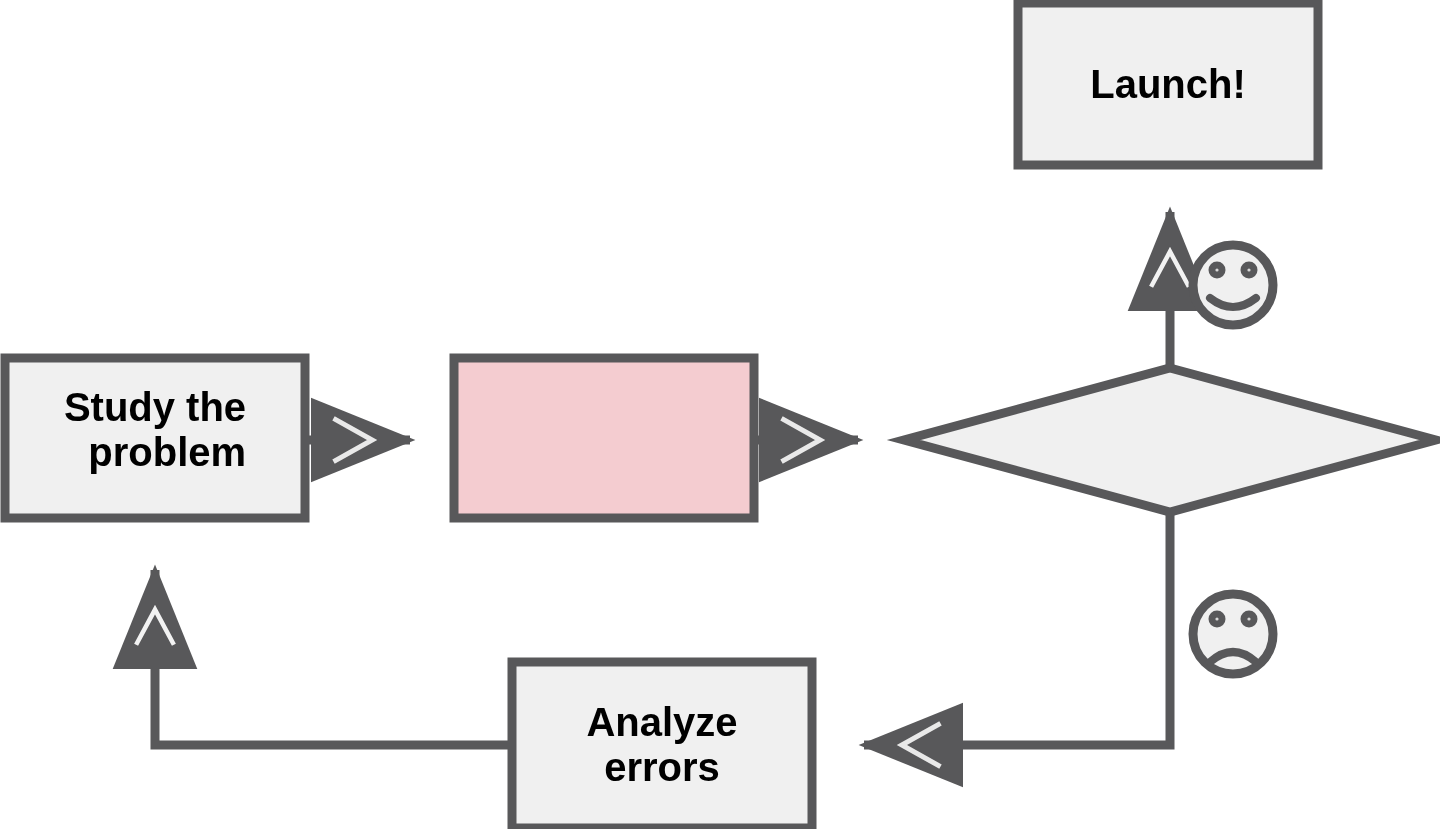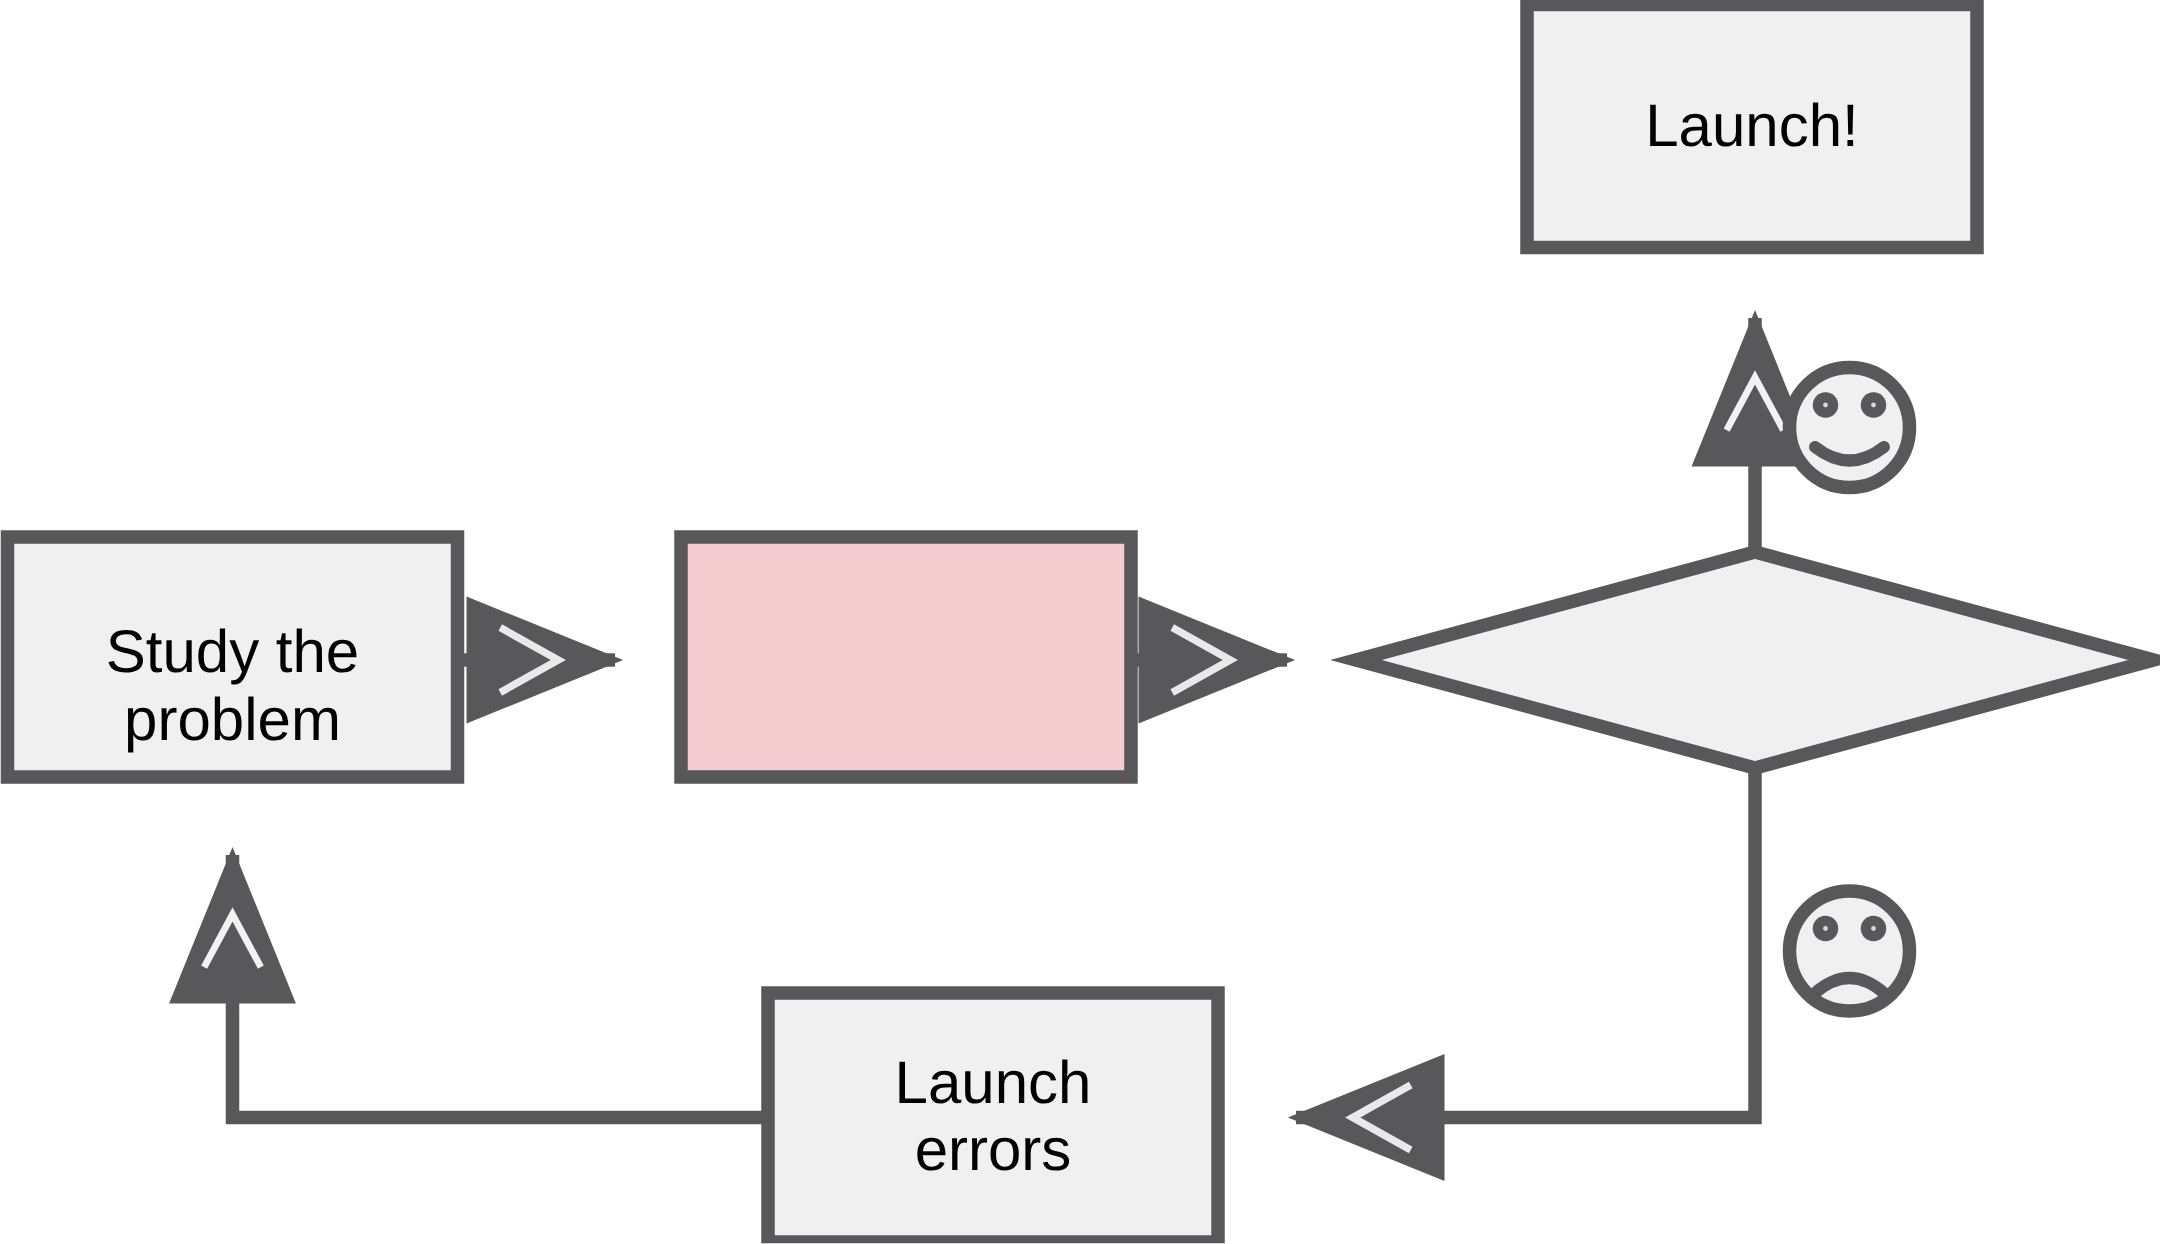--- a/index.html
+++ b/index.html
@@ -28,20 +28,21 @@
     display: flex;
     align-items: center;
     justify-content: center;
     text-align: center;
     color: #000000;
     font-family: "Liberation Sans", sans-serif;
     font-size: 40px;
     line-height: 1.12;
     white-space: pre-line;
     pointer-events: none;
+    font-weight: bold;
   }
 </style>
 </head>
 <body>
 
 <div id="canvas">
 
   <svg width="1440" height="829" viewBox="0 0 1440 829">
     <defs>
 
@@ -97,23 +98,23 @@
     <g>
       <circle cx="1233" cy="634" r="40" fill="#f0f0f0" stroke="#58585a" stroke-width="9"></circle>
       <circle cx="1217" cy="619" r="8.5" fill="#58585a"></circle>
       <circle cx="1249" cy="619" r="8.5" fill="#58585a"></circle>
       <circle cx="1217" cy="619" r="1.6" fill="#d9d9d9"></circle>
       <circle cx="1249" cy="619" r="1.6" fill="#d9d9d9"></circle>
       <path d="M1210,662 Q1233,642 1256,662" fill="none" stroke="#58585a" stroke-width="8" stroke-linecap="round"></path>
     </g>
   </svg>
 
-  <div class="node-label" style="left:5px; top:378px; width:300px; height:160px;">Study the
+  <div class="node-label" style="left:5px; top:350px; width:300px; height:160px;text-align:right;">Study the
 problem</div>
 
 
 
   <div class="node-label" style="left:1018px; top:3px; width:300px; height:162px;">Launch!</div>
 
-  <div class="node-label" style="left:512px; top:662px; width:300px; height:166px;">Launch
+  <div class="node-label" style="left:512px; top:662px; width:300px; height:166px;">Analyze
 errors</div>
 
 </div>
 
 </body></html>

